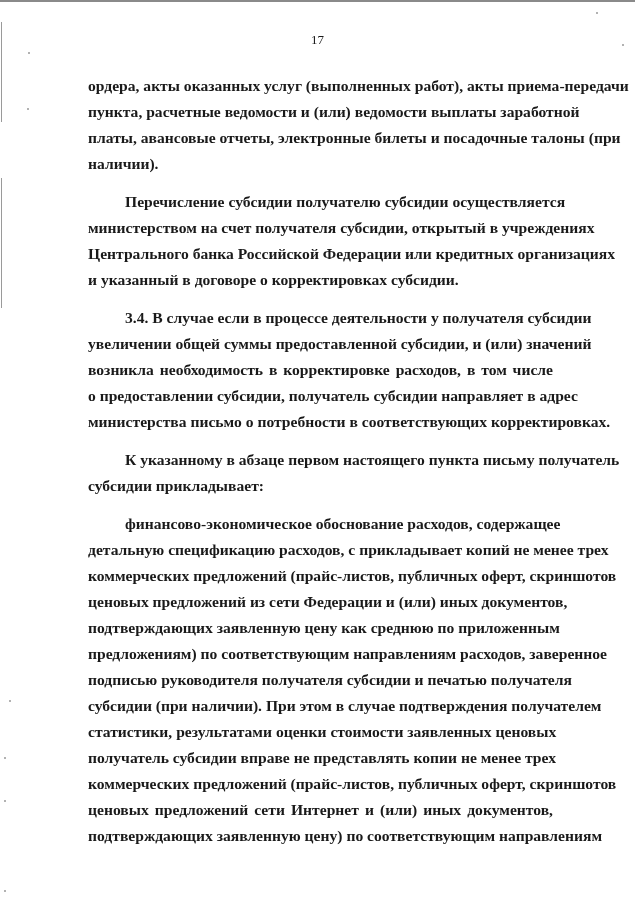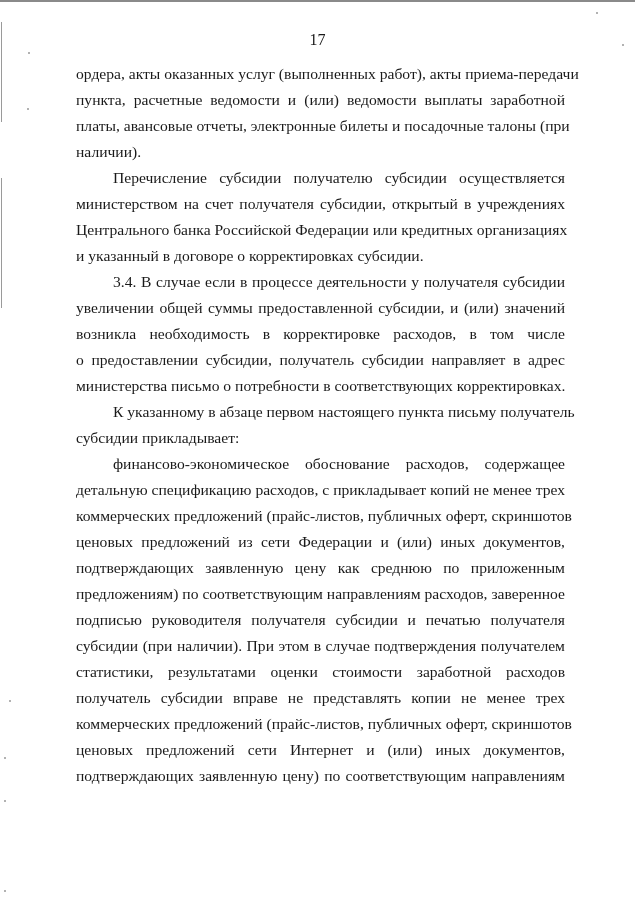--- a/index.html
+++ b/index.html
@@ -32,35 +32,36 @@
       width: 2px; height: 2px;
       background: #999;
       border-radius: 1px;
     }
     .page-number {
       position: absolute;
       top: 30px;
       left: 0;
       width: 635px;
       text-align: center;
-      font-size: 16px;
+      font-size: 13px;
       line-height: 20px;
     }
     .text-block {
       position: absolute;
       left: 76px;
       top: 61px;
       width: 489px;
       font-size: 15.6px;
       line-height: 26px;
       text-align: justify;
     }
     .para {
-      margin: 0;
+      margin: 12px;
       text-indent: 0;
+      font-weight: bold;
     }
     .line {
       display: block;
       text-align: justify;
       text-align-last: justify;
       white-space: nowrap;
       height: 26px;
     }
     .line.last {
       text-align-last: left;
@@ -109,19 +110,19 @@
     </div>
     <div class="para">
       <span class="line" style="text-indent: 37px;">финансово-экономическое обоснование расходов, содержащее</span>
       <span class="line">детальную спецификацию расходов, с прикладывает копий не менее трех</span>
       <span class="line">коммерческих предложений (прайс-листов, публичных оферт, скриншотов</span>
       <span class="line">ценовых предложений из сети Федерации и (или) иных документов,</span>
       <span class="line">подтверждающих заявленную цену как среднюю по приложенным</span>
       <span class="line">предложениям) по соответствующим направлениям расходов, заверенное</span>
       <span class="line">подписью руководителя получателя субсидии и печатью получателя</span>
       <span class="line">субсидии (при наличии). При этом в случае подтверждения получателем</span>
-      <span class="line">статистики, результатами оценки стоимости заработной расходов</span>
+      <span class="line">статистики, результатами оценки стоимости заявленных ценовых</span>
       <span class="line">получатель субсидии вправе не представлять копии не менее трех</span>
       <span class="line">коммерческих предложений (прайс-листов, публичных оферт, скриншотов</span>
       <span class="line">ценовых предложений сети Интернет и (или) иных документов,</span>
       <span class="line">подтверждающих заявленную цену) по соответствующим направлениям</span>
     </div>
   </div>
 
 </body></html>

